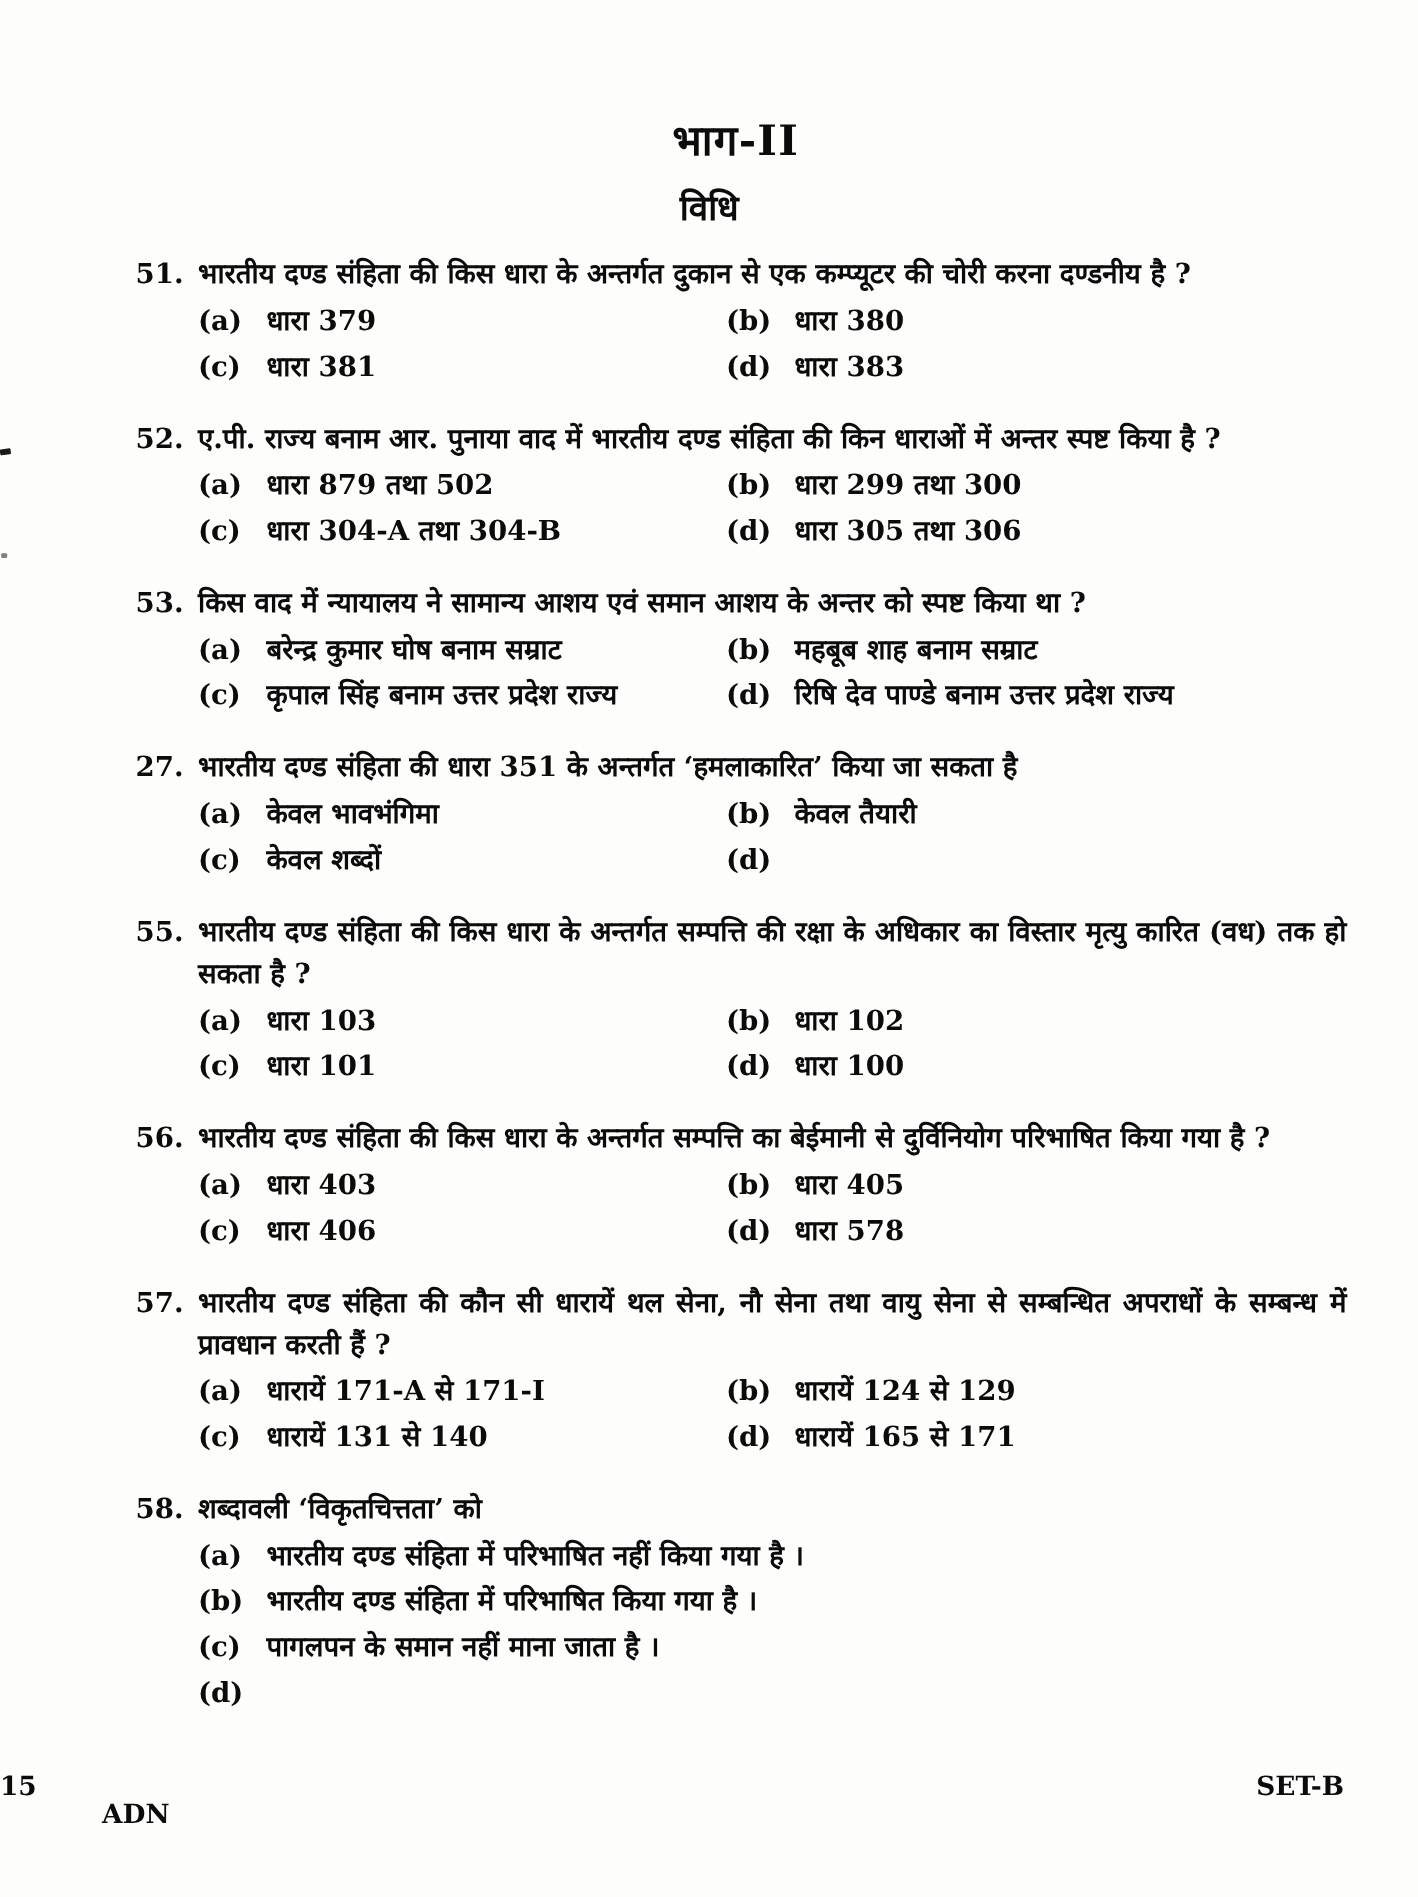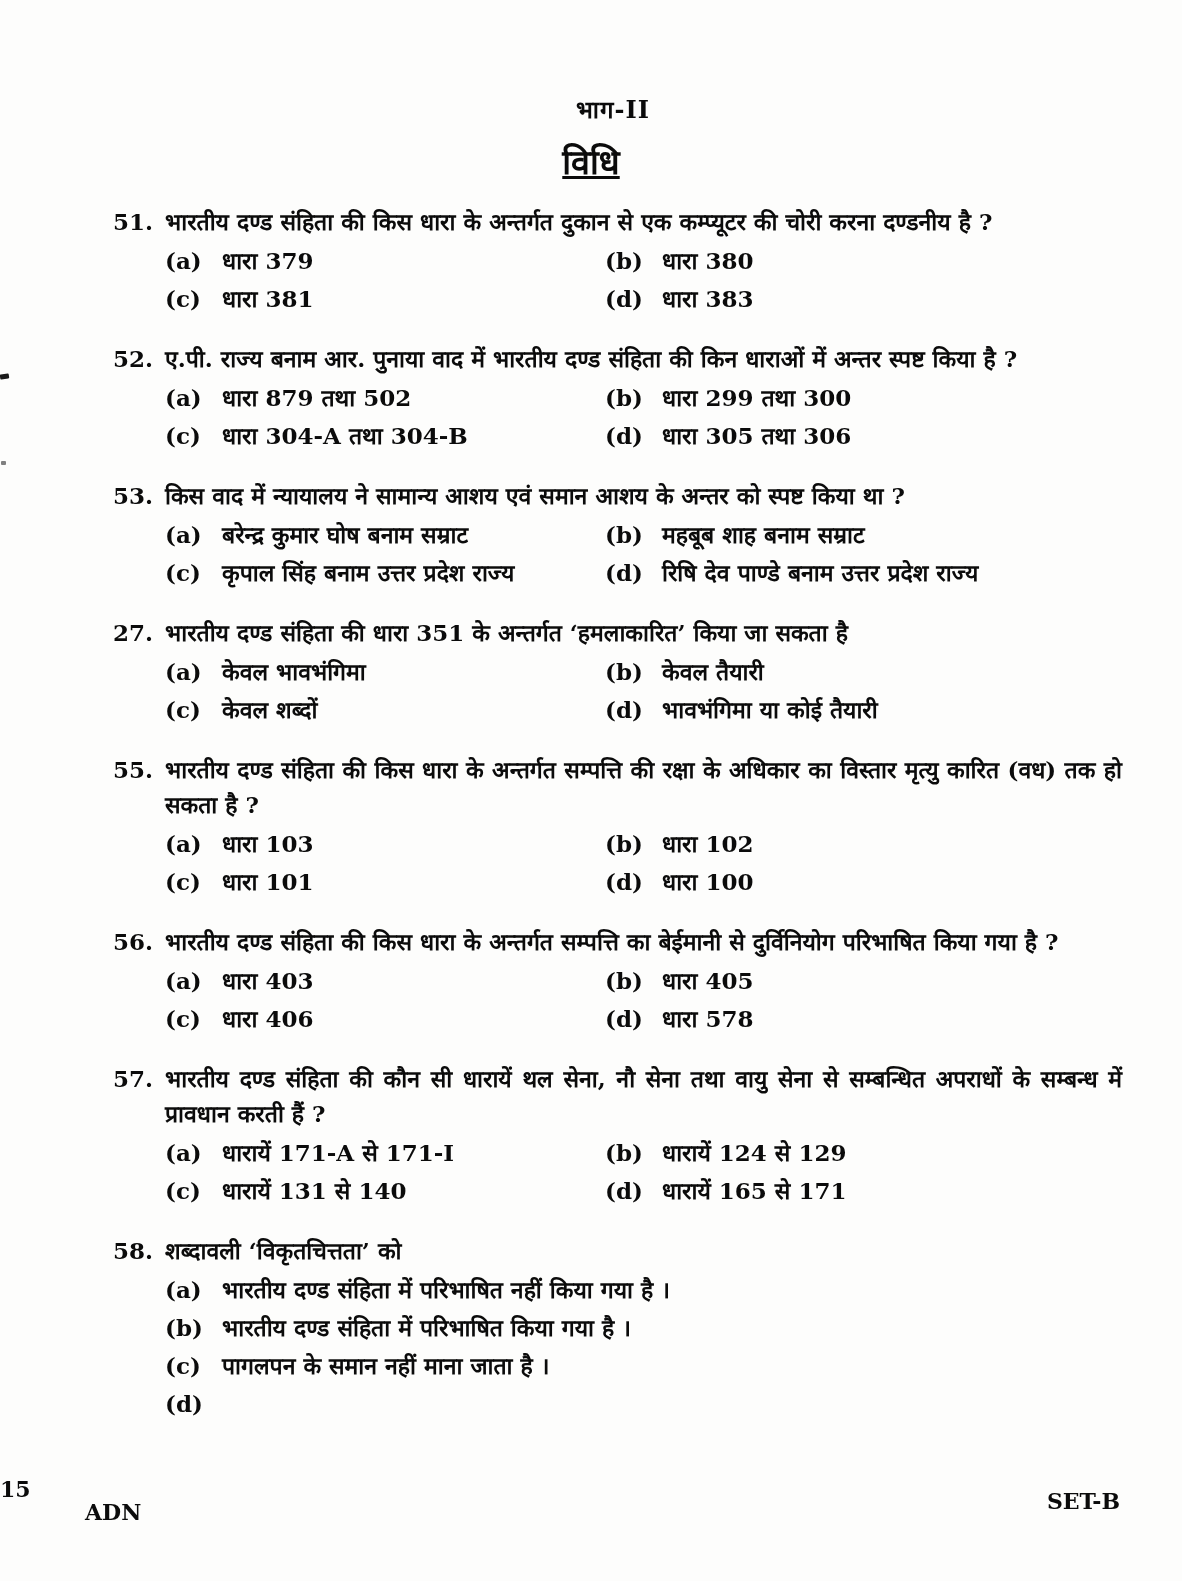--- a/index.html
+++ b/index.html
@@ -16,29 +16,28 @@
     font-family: "DejaVu Serif", "Liberation Serif", serif;
     font-weight: bold;
     overflow: hidden;
   }
   .header {
     text-align: center;
     padding-top: 92px;
   }
   .part-title {
     display: block;
-    font-size: 24px;
+    font-size: 35px;
     letter-spacing: 1px;
     padding-left: 44px;
   }
   .subject-title {
     display: block;
-    font-size: 34px;
+    font-size: 29px;
     margin-top: 13px;
-    text-decoration: underline;
   }
   .content {
     margin: 20px 60px 0 113px;
   }
   .question {
     margin-bottom: 23px;
   }
   .q-head {
     display: flex;
     font-size: 23px;
@@ -72,21 +71,21 @@
   }
   .footer {
     position: absolute;
     top: 1476px;
     left: 0;
     width: 100%;
     font-size: 22px;
   }
   .footer-left  { position: absolute; left: 85px;  top: 0; margin-top: 23px; }
   .footer-center{ position: absolute; left: 0; right: 0; top: 0; text-align: left; }
-  .footer-right { position: absolute; right: 62px; top: 12px; }
+  .footer-right { position: absolute; right: 62px; top: 0; }
   .artifact {
     position: absolute;
     background: #1a1a1a;
   }
   .artifact-1 { left: 0; top: 374px; width: 9px; height: 5px; transform: rotate(-8deg); border-radius: 1px; }
   .artifact-2 { left: 1px; top: 461px; width: 5px; height: 4px; opacity: .55; border-radius: 1px; }
 </style>
 </head>
 <body>
 
@@ -186,21 +185,20 @@
           <div class="option">
             <span class="opt-label">(b)</span>
             <span class="opt-text">केवल तैयारी</span>
           </div>
           <div class="option">
             <span class="opt-label">(c)</span>
             <span class="opt-text">केवल शब्दों</span>
           </div>
           <div class="option">
             <span class="opt-label">(d)</span>
-            <span class="opt-text">भावभंगिमा या कोई तैयारी</span>
           </div>
         </div>
       </section>
       <section class="question">
         <div class="q-head">
           <span class="q-num">55.</span>
           <span class="q-text">भारतीय दण्ड संहिता की किस धारा के अन्तर्गत सम्पत्ति की रक्षा के अधिकार का विस्तार मृत्यु कारित (वध) तक हो सकता है ?</span>
         </div>
         <div class="options two-col">
           <div class="option">

